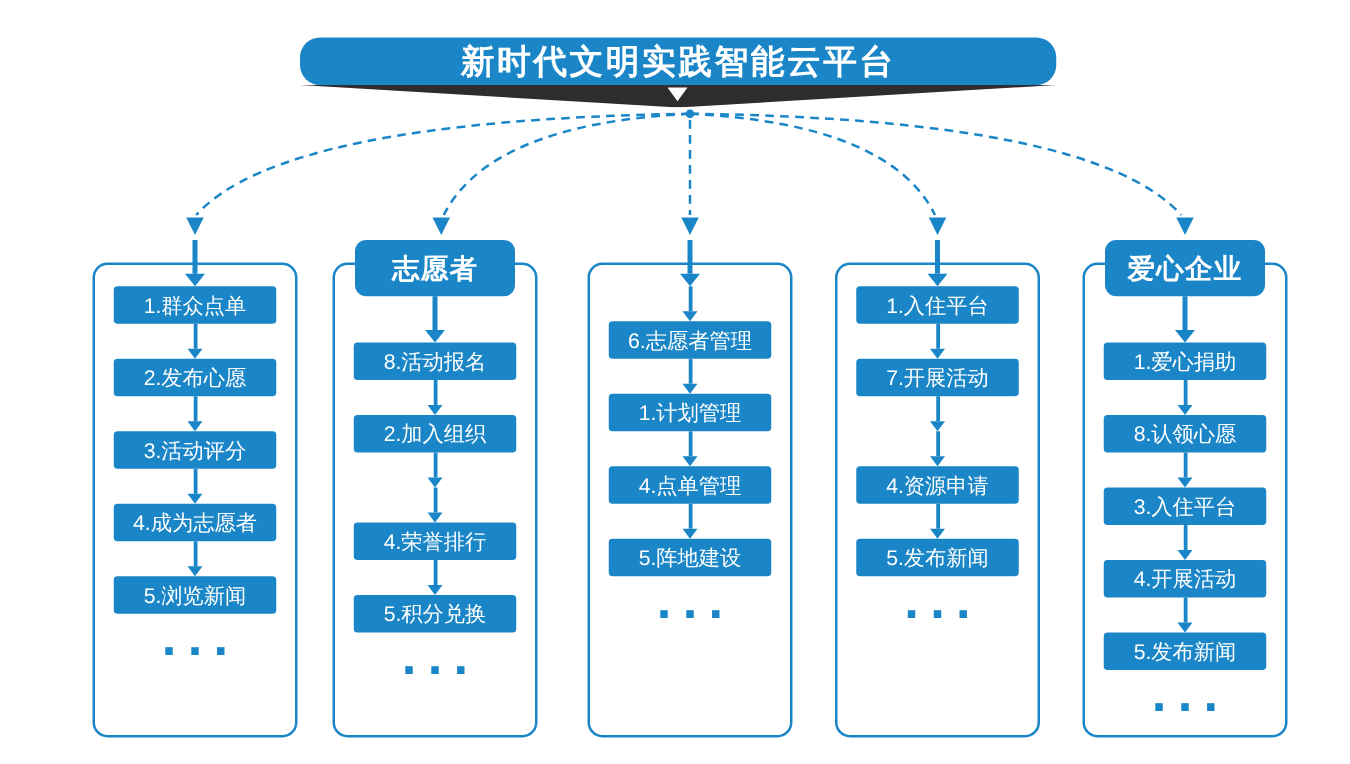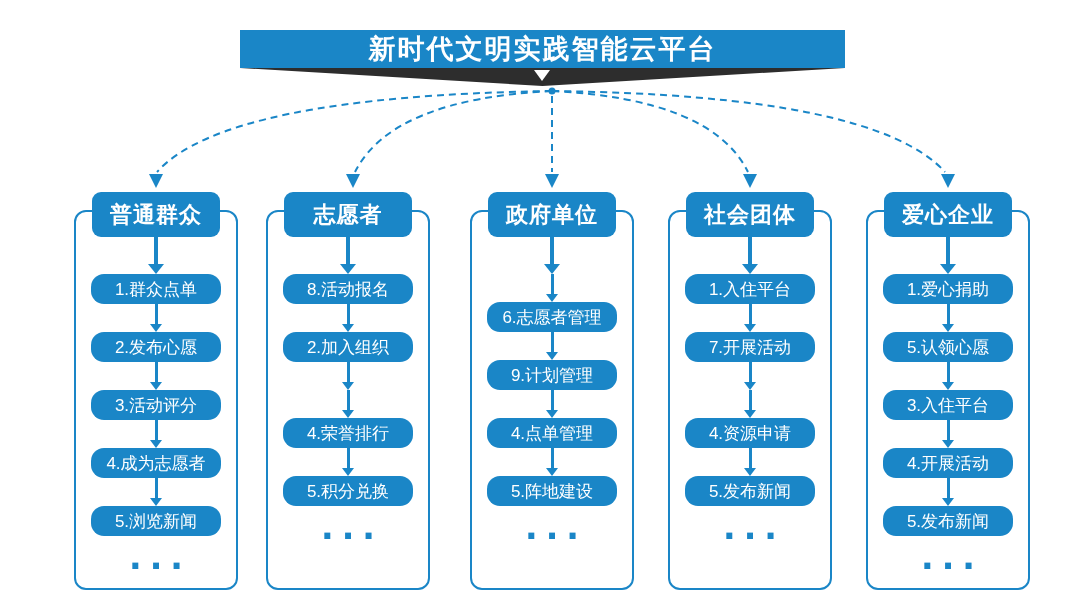--- a/index.html
+++ b/index.html
@@ -12,21 +12,21 @@
   body{margin:0;background:#f4f4f4;}
   .canvas{
     position:relative;width:1080px;height:611px;background:var(--background);
     font-family:"Liberation Sans","DejaVu Sans",sans-serif;overflow:hidden;
   }
   
   .banner{
     position:absolute;left:240px;top:30px;width:605px;height:38px;
     background:var(--primary);color:var(--text-on-primary);
     display:flex;align-items:center;justify-content:center;
-    font-size:27px;font-weight:bold;letter-spacing:2px;
+    font-size:27px;font-weight:bold;letter-spacing:2px;border-radius:16px;
   }
   .ribbon{
     position:absolute;left:240px;top:68px;width:605px;height:18px;
     background:var(--ribbon-dark);
     clip-path:polygon(0 0,100% 0,50% 100%);
   }
   .notch{
     position:absolute;left:534px;top:70px;width:0;height:0;
     border-left:8px solid transparent;border-right:8px solid transparent;
     border-top:11px solid var(--background);
@@ -55,21 +55,21 @@
     width:0;height:0;border-left:6px solid transparent;border-right:6px solid transparent;
     border-top:8px solid var(--primary);
   }
   .varrow.first{height:37px;}
   .varrow.first .stem{width:4px;}
   .varrow.first .head{
     border-left-width:8px;border-right-width:8px;border-top-width:10px;
   }
   .step{
     height:30px;min-width:130px;padding:0 9px;
-    background:var(--primary);border-radius:13px;
+    background:var(--primary);border-radius:3px;
     display:flex;align-items:center;justify-content:center;
     color:var(--text-on-primary);font-size:17px;white-space:nowrap;
   }
   .more{
     margin-top:4px;height:30px;display:flex;align-items:center;
     color:var(--primary);font-size:42px;font-weight:bold;
     letter-spacing:9px;text-indent:9px;line-height:10px;
   }
 </style>
 </head>
@@ -92,21 +92,20 @@
     <path class="connector" d="M552 91 Q875 95 945 172"></path>
     <polygon class="connector-head" points="149,174 163,174 156,188"></polygon>
     <polygon class="connector-head" points="346,174 360,174 353,188"></polygon>
     <polygon class="connector-head" points="545,174 559,174 552,188"></polygon>
     <polygon class="connector-head" points="743,174 757,174 750,188"></polygon>
     <polygon class="connector-head" points="941,174 955,174 948,188"></polygon>
   </svg>
 
   <div class="column" style="left:74px">
     <div class="panel"></div>
-    <div class="col-header">普通群众</div>
     <div class="flow">
       <div class="varrow first">
           <i class="stem"></i>
           <i class="head"></i>
         </div>
       <div class="step">1.群众点单</div>
       <div class="varrow">
           <i class="stem"></i>
           <i class="head"></i>
         </div>
@@ -157,53 +156,51 @@
           <i class="stem"></i>
           <i class="head"></i>
         </div>
       <div class="step">5.积分兑换</div>
       <div class="more">...</div>
     </div>
   </div>
 
   <div class="column" style="left:470px">
     <div class="panel"></div>
-    <div class="col-header">政府单位</div>
     <div class="flow">
       <div class="varrow first">
           <i class="stem"></i>
           <i class="head"></i>
         </div>
       <div class="varrow">
           <i class="stem"></i>
           <i class="head"></i>
         </div>
       <div class="step">6.志愿者管理</div>
       <div class="varrow">
           <i class="stem"></i>
           <i class="head"></i>
         </div>
-      <div class="step">9.计划管理</div>
+      <div class="step">1.计划管理</div>
       <div class="varrow">
           <i class="stem"></i>
           <i class="head"></i>
         </div>
       <div class="step">4.点单管理</div>
       <div class="varrow">
           <i class="stem"></i>
           <i class="head"></i>
         </div>
       <div class="step">5.阵地建设</div>
       <div class="more">...</div>
     </div>
   </div>
 
   <div class="column" style="left:668px">
     <div class="panel"></div>
-    <div class="col-header">社会团体</div>
     <div class="flow">
       <div class="varrow first">
           <i class="stem"></i>
           <i class="head"></i>
         </div>
       <div class="step">1.入住平台</div>
       <div class="varrow">
           <i class="stem"></i>
           <i class="head"></i>
         </div>
@@ -232,21 +229,21 @@
     <div class="flow">
       <div class="varrow first">
           <i class="stem"></i>
           <i class="head"></i>
         </div>
       <div class="step">1.爱心捐助</div>
       <div class="varrow">
           <i class="stem"></i>
           <i class="head"></i>
         </div>
-      <div class="step">5.认领心愿</div>
+      <div class="step">8.认领心愿</div>
       <div class="varrow">
           <i class="stem"></i>
           <i class="head"></i>
         </div>
       <div class="step">3.入住平台</div>
       <div class="varrow">
           <i class="stem"></i>
           <i class="head"></i>
         </div>
       <div class="step">4.开展活动</div>

